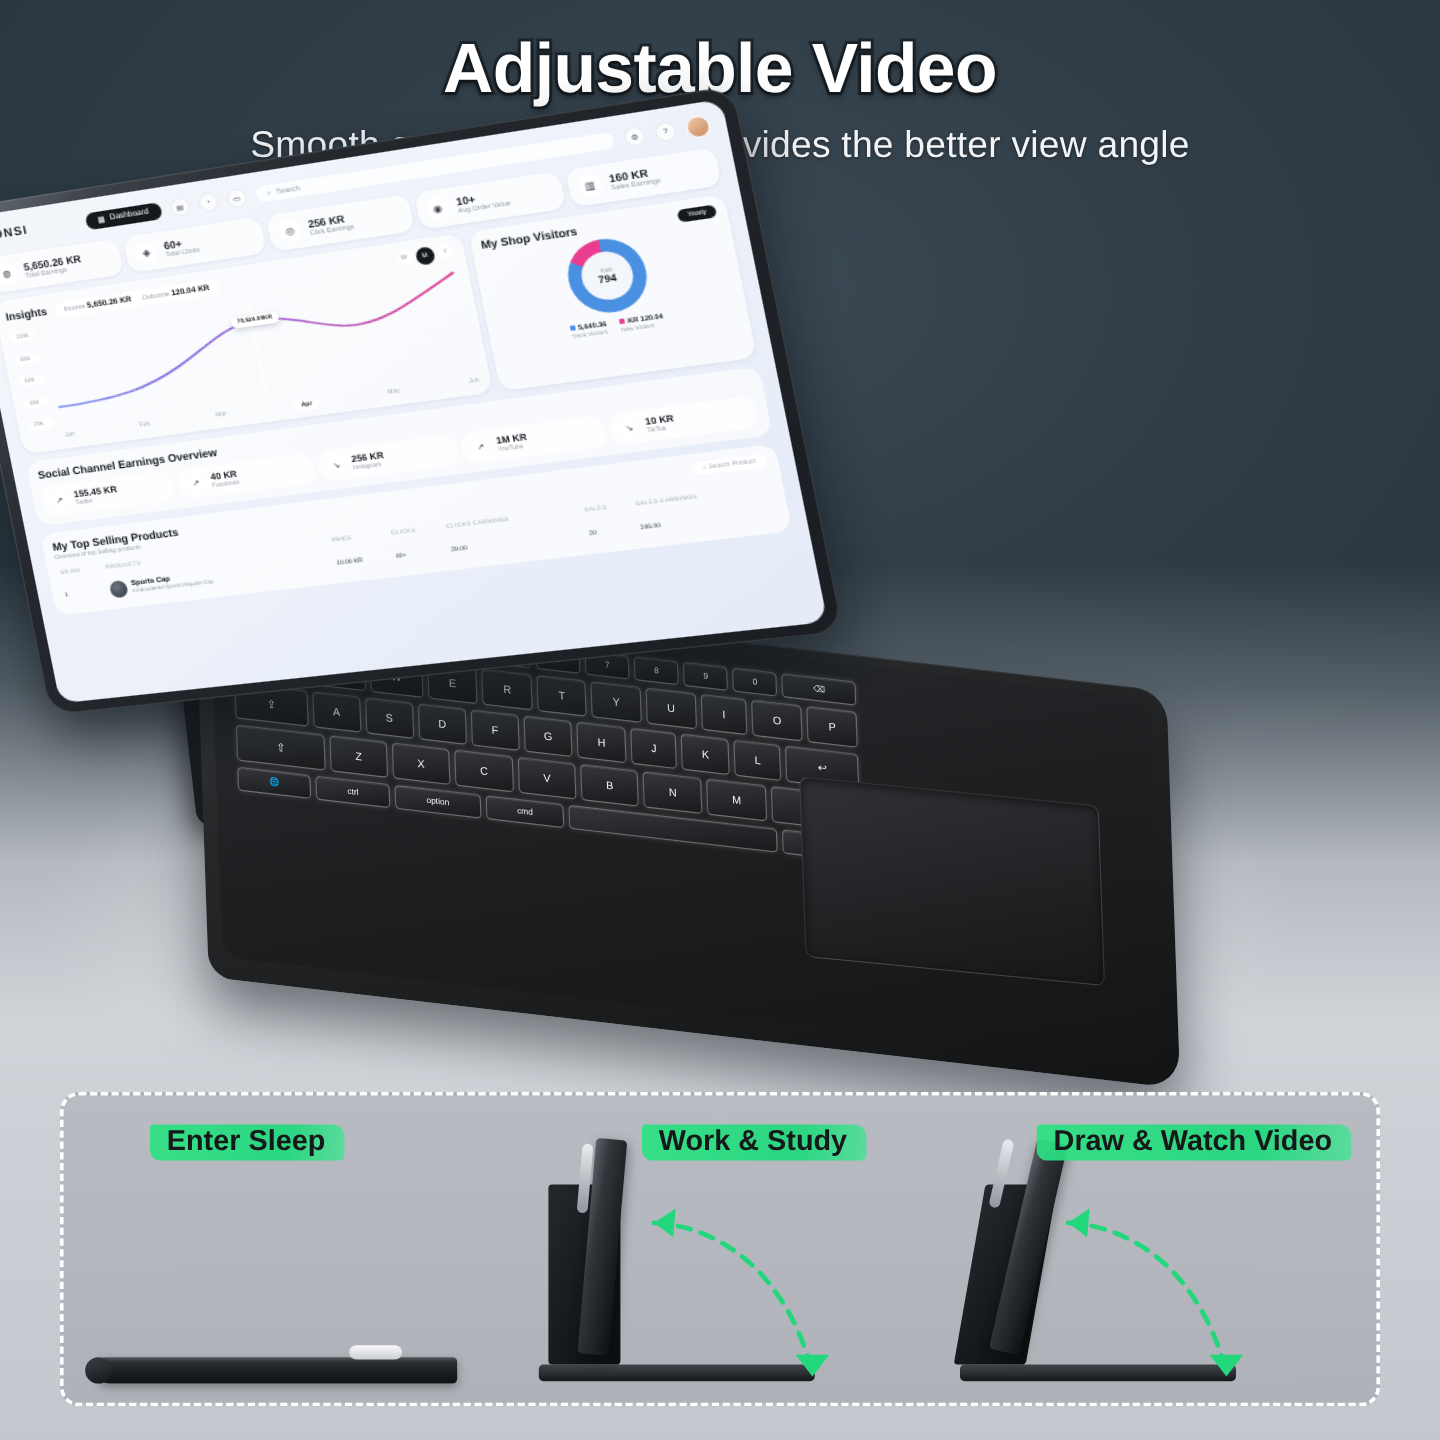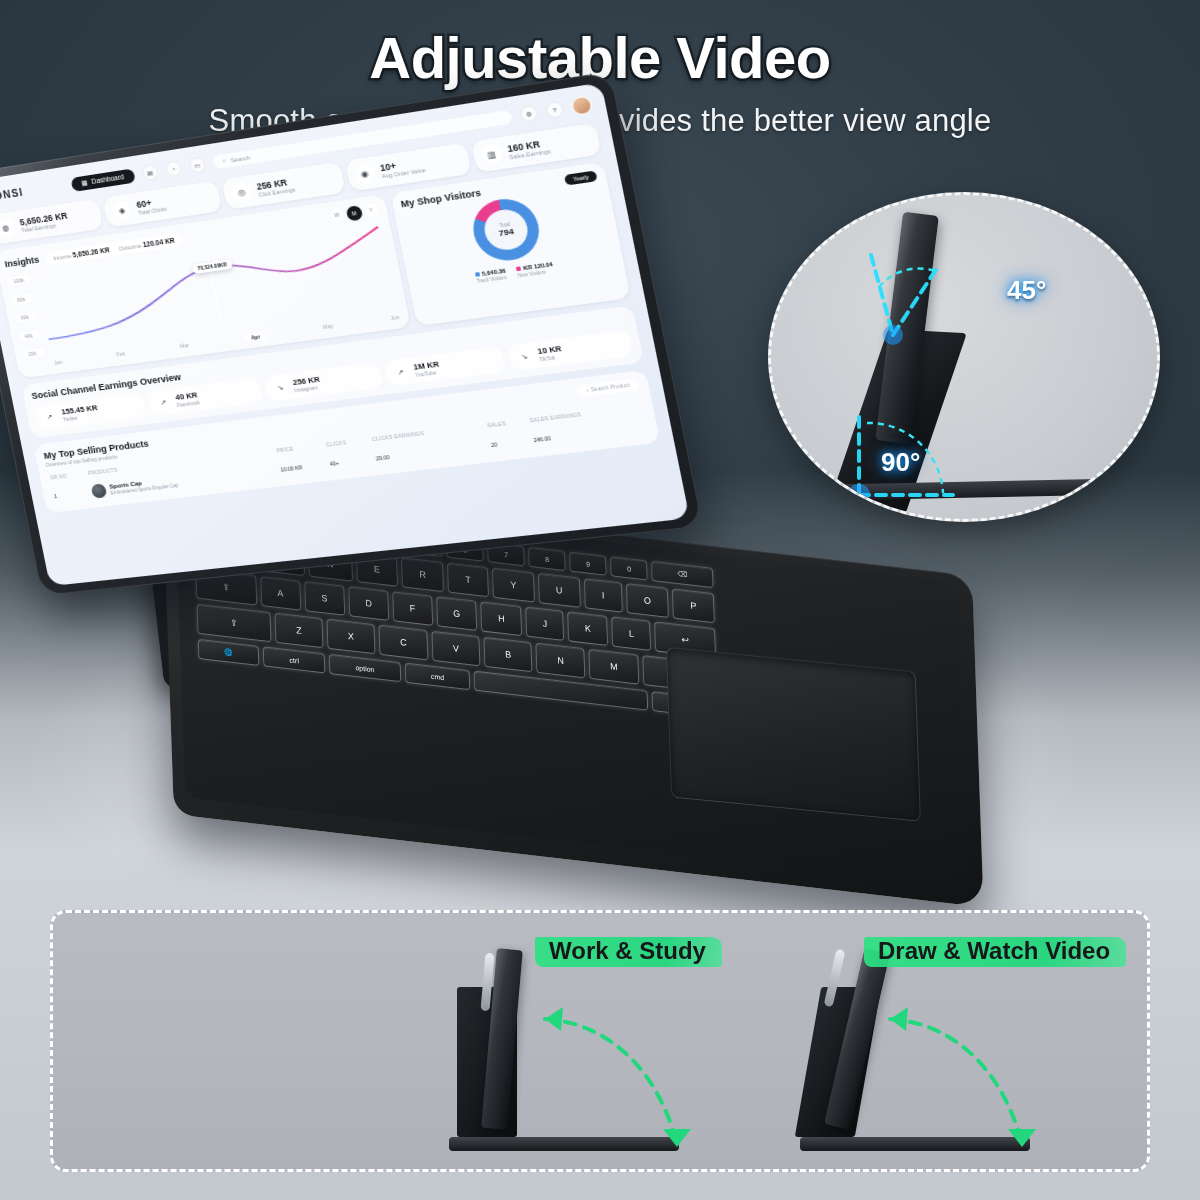--- a/index.html
+++ b/index.html
@@ -628,44 +628,29 @@
                 </tr>
               </tbody>
             </table>
           </div>
 
         </div>
       </div>
     </div>
   </div>
 
-  <div class="inset">
-    <div class="inset-stand"></div>
-    <div class="inset-tab"></div>
-    <div class="inset-base"></div>
-
-    <svg width="392" height="330" style="position:absolute;inset:0;">
-
-      <line x1="100" y1="60" x2="122" y2="140" stroke="#29e0ff" stroke-width="4" stroke-dasharray="10 7" stroke-linecap="round" opacity="0.95"></line>
-      <line x1="122" y1="140" x2="168" y2="70" stroke="#29e0ff" stroke-width="4" stroke-dasharray="10 7" stroke-linecap="round" opacity="0.95"></line>
-      <path d="M108 92 A 52 52 0 0 1 164 76" fill="none" stroke="#35e4ef" stroke-width="2.5" stroke-dasharray="6 5"></path>
-      <circle cx="122" cy="140" r="10" fill="#1b9bff" opacity="0.55"></circle>
-
-      <line x1="88" y1="222" x2="88" y2="300" stroke="#29e0ff" stroke-width="4" stroke-dasharray="10 7" stroke-linecap="round" opacity="0.95"></line>
-      <line x1="88" y1="300" x2="182" y2="300" stroke="#29e0ff" stroke-width="4" stroke-dasharray="10 7" stroke-linecap="round" opacity="0.95"></line>
-      <path d="M96 228 A 74 74 0 0 1 172 298" fill="none" stroke="#35e4ef" stroke-width="2.5" stroke-dasharray="6 5"></path>
-      <circle cx="88" cy="300" r="11" fill="#1b9bff" opacity="0.55"></circle>
-    </svg>
-
-    <div class="ang-label ang-45">45°</div>
-    <div class="ang-label ang-90">90°</div>
-  </div>
 
   <div class="bottom">
 
+    <div class="bslot" style="left:0;width:366px;">
+      <div class="blabel" style="left:78px;">Enter Sleep</div>
+      <div class="flat-tab">
+        <div class="stylus-top"></div>
+      </div>
+    </div>
 
     <div class="bslot" style="left:733px;width:367px;">
       <div class="blabel" style="left:84px;">Draw &amp; Watch Video</div>
       <div class="stand-tab" style="left:14px;">
         <div class="stab-base"></div>
         <div class="stab-prop" style="transform:skewX(-10deg);"></div>
         <div class="stab-screen" style="transform:rotate(13deg);left:44px;"></div>
         <div class="stab-pen" style="left:30px;top:-12px;transform:rotate(13deg);"></div>
       </div>
       <svg class="garrow" style="left:74px;top:84px;" width="240" height="170">

